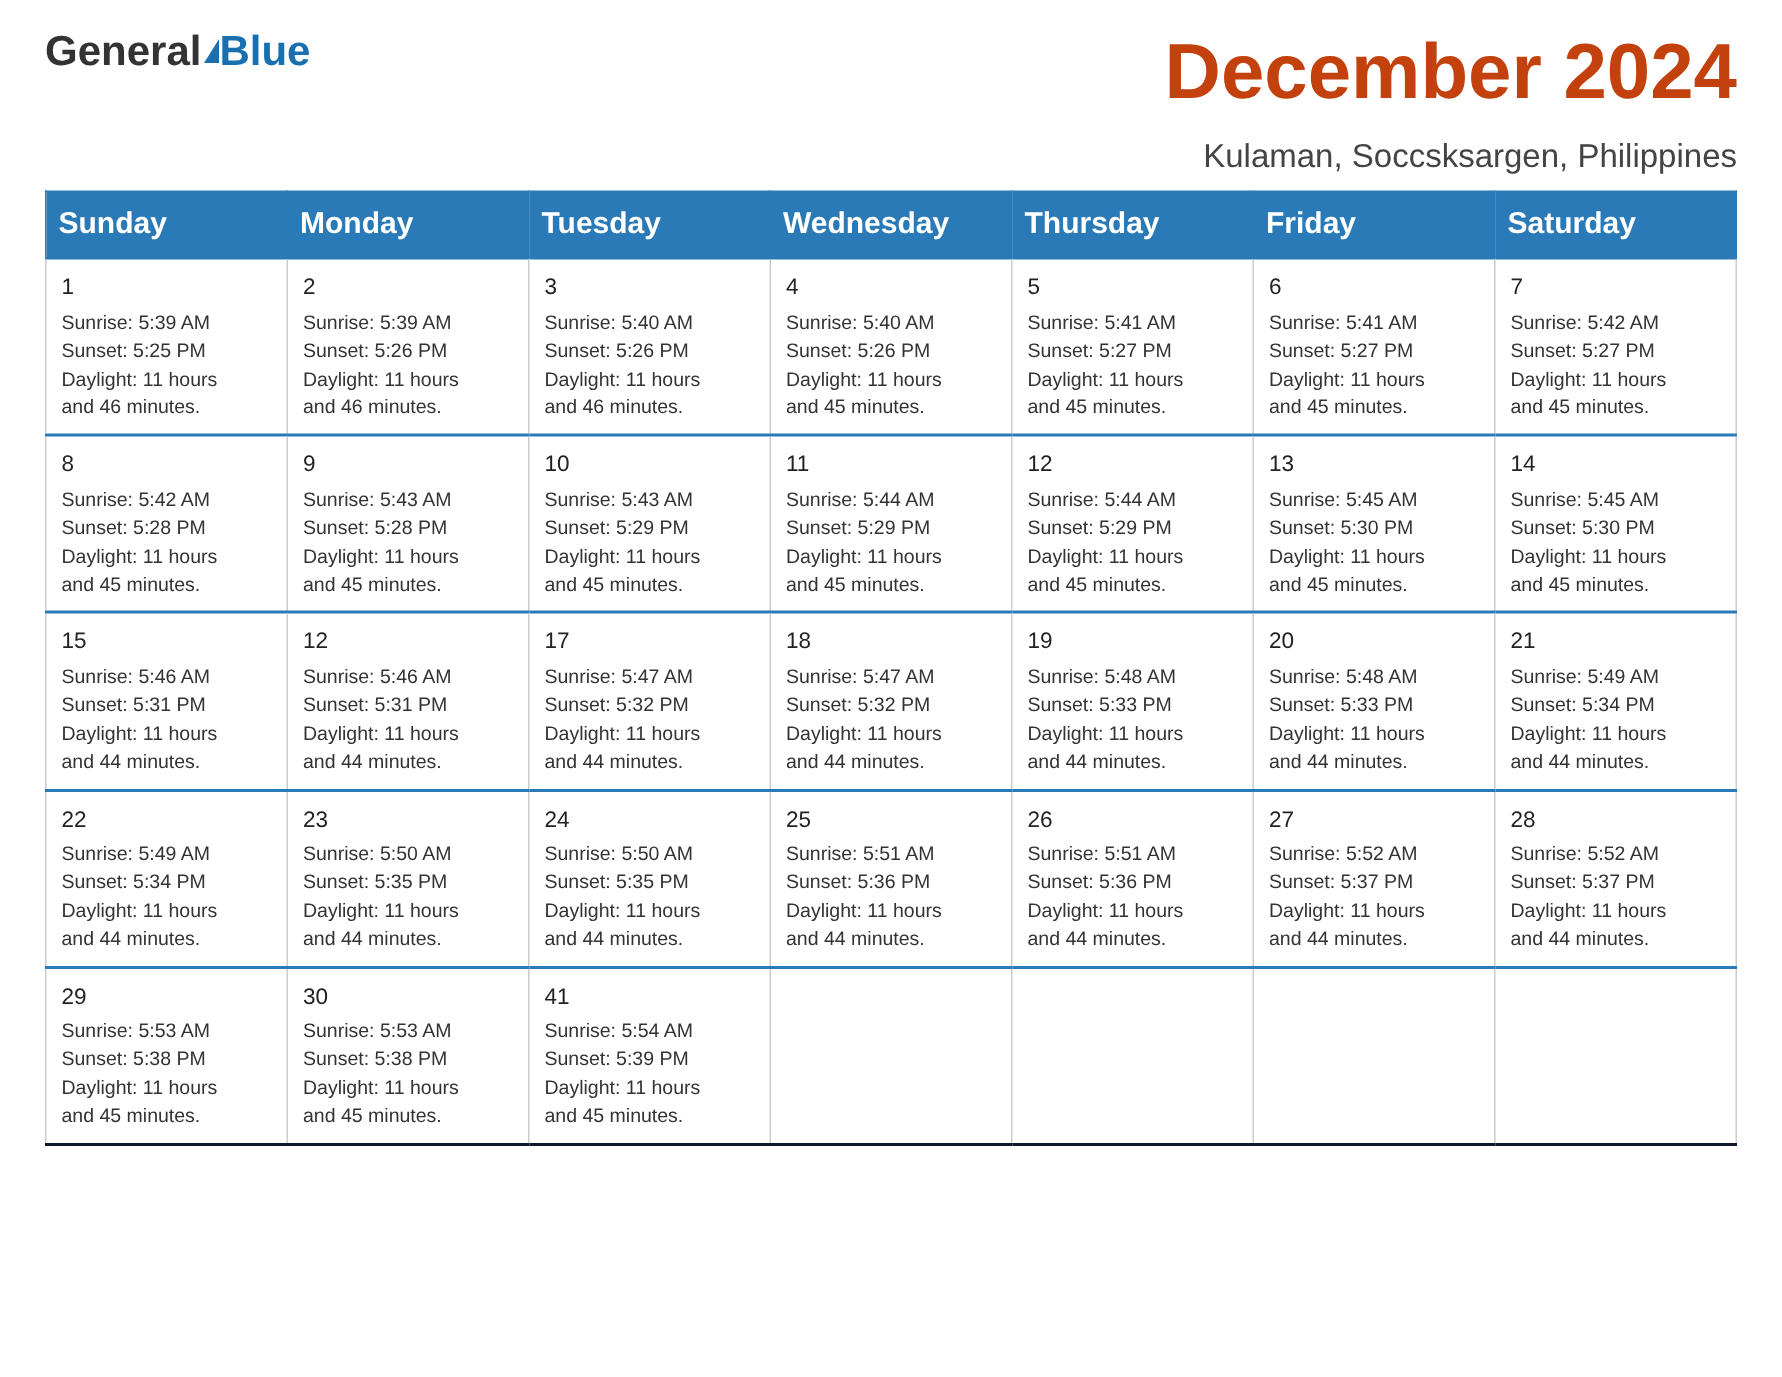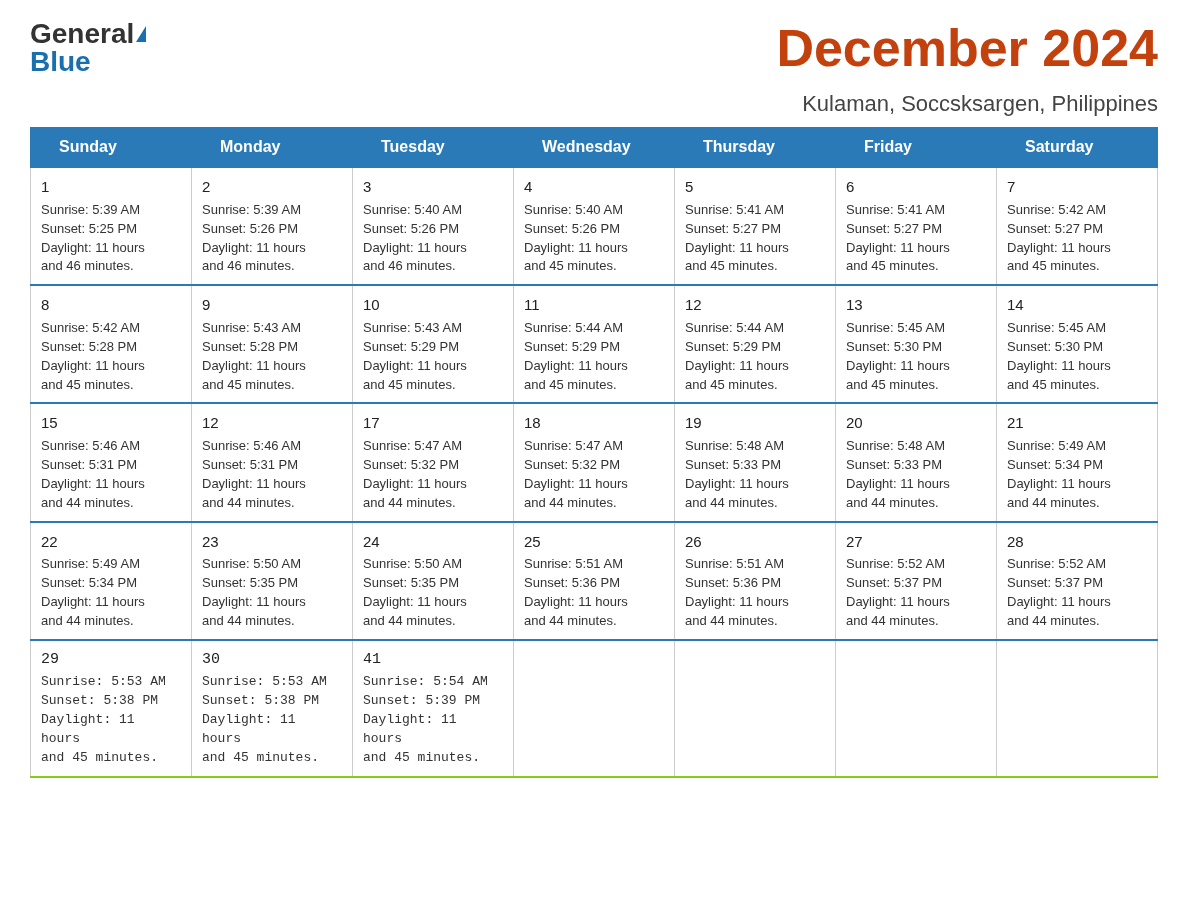--- a/index.html
+++ b/index.html
@@ -12,21 +12,21 @@
       padding: 20px 30px;
     }
     .header {
       display: flex;
       align-items: flex-start;
       justify-content: space-between;
       margin-bottom: 10px;
     }
     .logo {
       display: flex;
-      flex-direction: column;
+      flex-direction: row;
       align-items: flex-start;
     }
     .logo-general {
       font-size: 28px;
       font-weight: bold;
       color: #333;
       line-height: 1;
     }
     .logo-blue {
       font-size: 28px;
@@ -63,41 +63,40 @@
       margin-top: 14px;
     }
     .calendar-table {
       width: 100%;
       border-collapse: collapse;
       margin-top: 8px;
     }
     .calendar-table th {
       background-color: #2a7ab8;
       color: #fff;
-      font-size: 16px;
+      font-size: 20px;
       font-weight: bold;
-      padding: 10px 28px;
+      padding: 10px 8px;
       text-align: left;
       border: 1px solid #2a7ab8;
     }
     .calendar-table td {
       vertical-align: top;
       padding: 8px 10px;
       border: 1px solid #ccc;
       font-size: 13px;
       line-height: 1.45;
       width: calc(100% / 7);
       min-height: 100px;
     }
     .calendar-table tr td {
       border-bottom: 1px solid #bbb;
     }
     .calendar-table tbody tr:last-child td {
-      border-bottom: 2px solid #84cc16;
-      font-family: Liberation Mono, monospace;
+      border-bottom: 2px solid #0f172a;
     }
     .calendar-table tbody tr:first-child td {
       border-top: 2px solid #2a7ab8;
     }
     .day-number {
       font-size: 15px;
       font-weight: normal;
       color: #222;
       margin-bottom: 3px;
     }

